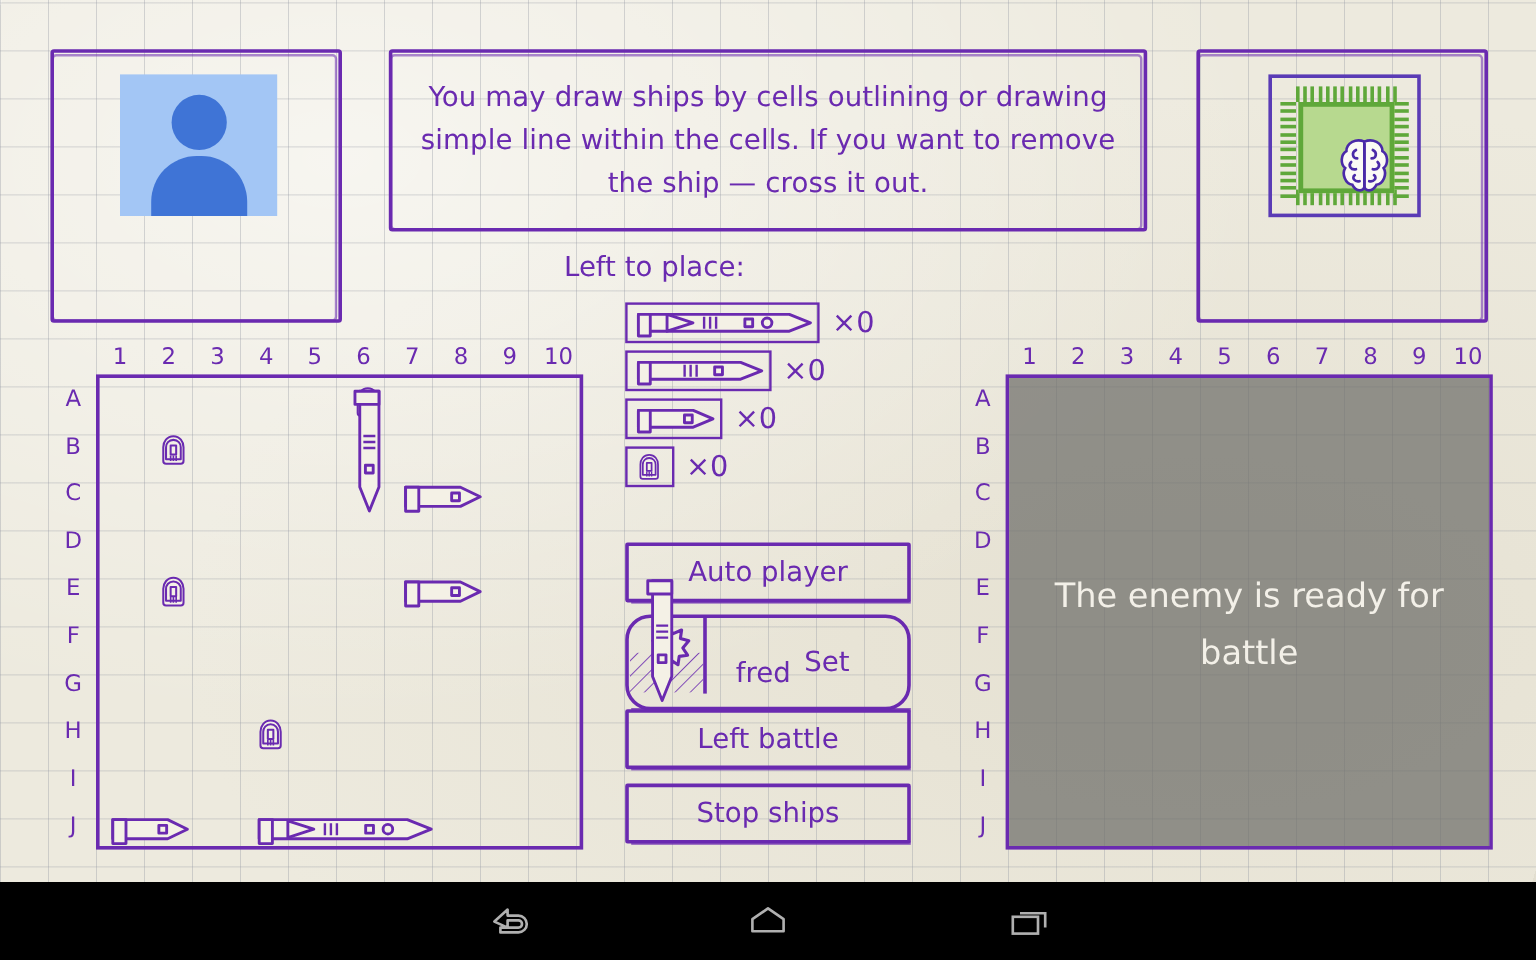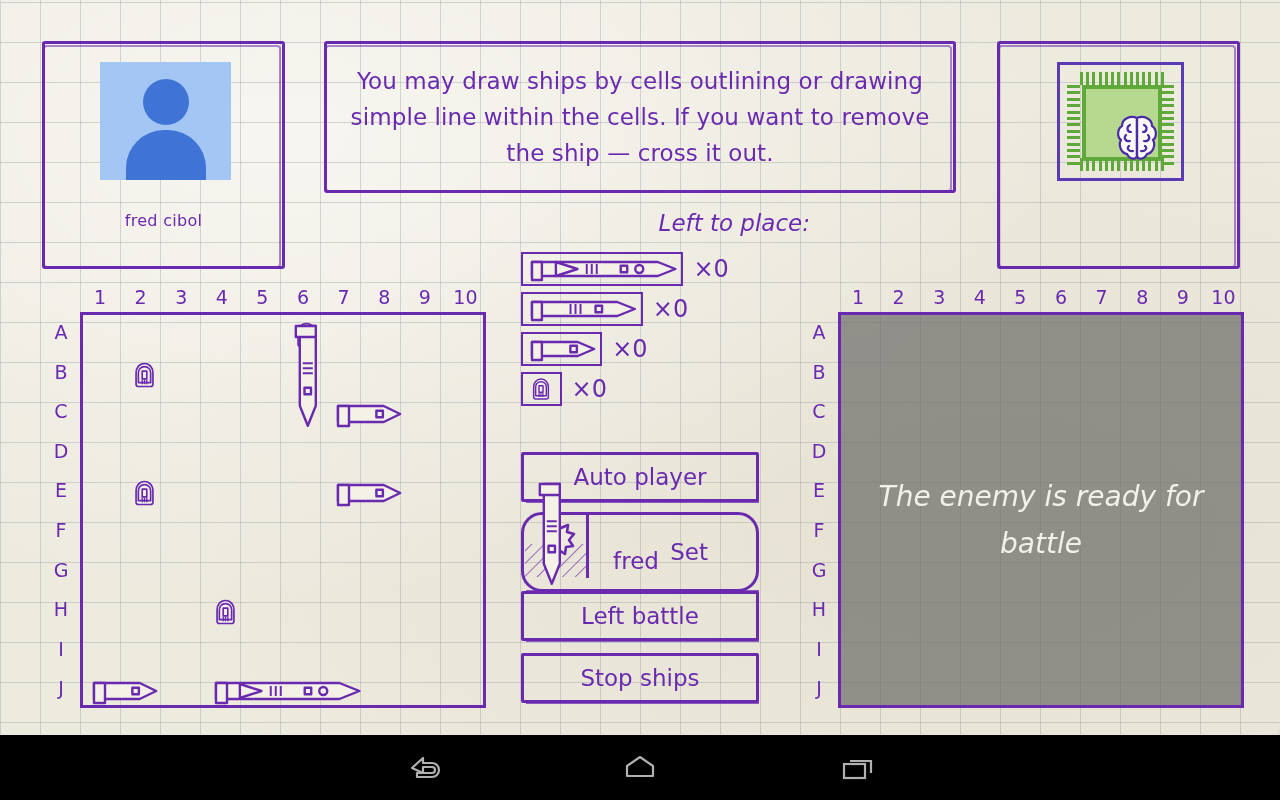--- a/index.html
+++ b/index.html
@@ -143,24 +143,23 @@
     top: 167px;
     font-size: 16px;
     color: #6a2ab0;
   }
 
   
   #left-to-place-title {
     position: absolute;
     left: 470px; top: 210px;
     width: 340px;
-    text-align: right;
+    text-align: left;
     font-size: 23px;
     color: #6a2ab0;
-    font-style: italic;
   }
   .fleet-row {
     position: absolute;
     display: flex;
     align-items: center;
   }
   .fleet-slot {
     border: 2.5px solid #6a2ab0;
     height: 34px;
     display: flex;
@@ -281,21 +280,20 @@
 </head>
 <body>
 
 <div id="paper"></div>
 
 <div class="hbox" id="player-card">
   <div class="avatar-img">
     <div class="avatar-head"></div>
     <div class="avatar-body"></div>
   </div>
-  <div class="player-name">fred cibol</div>
 </div>
 
 <div class="hbox" id="hint-banner">
   <div id="hint-text">You may draw ships by cells outlining or drawing simple line within the cells. If you want to remove the ship — cross it out.</div>
 </div>
 
 <div class="hbox" id="ai-card">
   <div class="chip-frame">
     <div class="pins pins-top">
         <i></i>
@@ -710,21 +708,21 @@
       <div class="row-head" style="left: 6px; top: 67.6px;">B</div>
       <div class="row-head" style="left: 6px; top: 107.2px;">C</div>
       <div class="row-head" style="left: 6px; top: 146.8px;">D</div>
       <div class="row-head" style="left: 6px; top: 186.4px;">E</div>
       <div class="row-head" style="left: 6px; top: 226px;">F</div>
       <div class="row-head" style="left: 6px; top: 265.6px;">G</div>
       <div class="row-head" style="left: 6px; top: 305.2px;">H</div>
       <div class="row-head" style="left: 6px; top: 344.8px;">I</div>
       <div class="row-head" style="left: 6px; top: 384.4px;">J</div>
     </div>
-  <div class="grid-frame" id="eb-frame" style="left:40px; top:27px; width:406px; height:396px;font-style:italic;">
+  <div class="grid-frame" id="eb-frame" style="left:40px; top:27px; width:406px; height:396px;">
     <div class="grid-cells" id="eb-cells">
         <div class="cell click" style="left: 0px; top: 0px;"></div>
         <div class="cell click" style="left: 40.6px; top: 0px;"></div>
         <div class="cell click" style="left: 81.2px; top: 0px;"></div>
         <div class="cell click" style="left: 121.8px; top: 0px;"></div>
         <div class="cell click" style="left: 162.4px; top: 0px;"></div>
         <div class="cell click" style="left: 203px; top: 0px;"></div>
         <div class="cell click" style="left: 243.6px; top: 0px;"></div>
         <div class="cell click" style="left: 284.2px; top: 0px;"></div>
         <div class="cell click" style="left: 324.8px; top: 0px;"></div>

